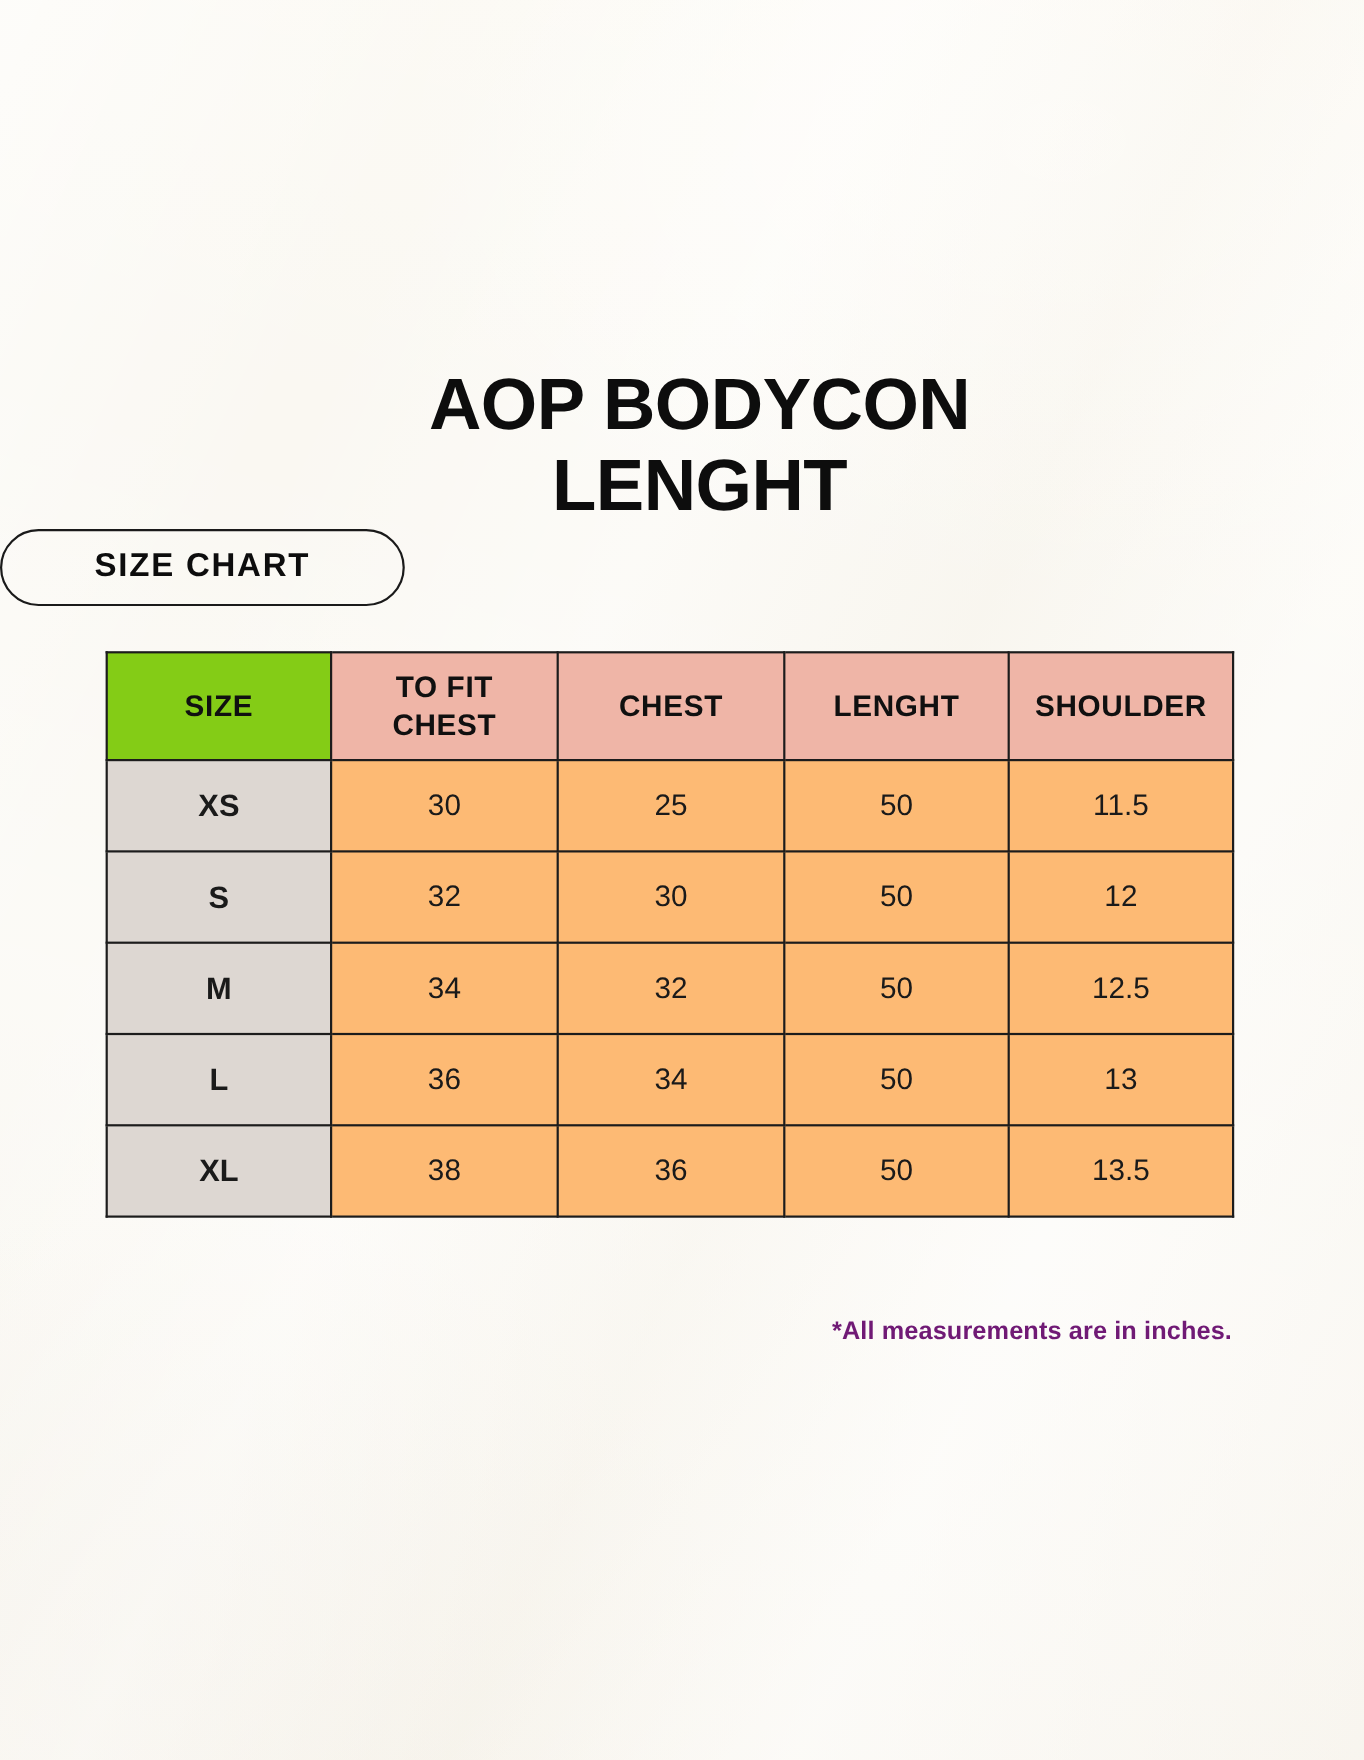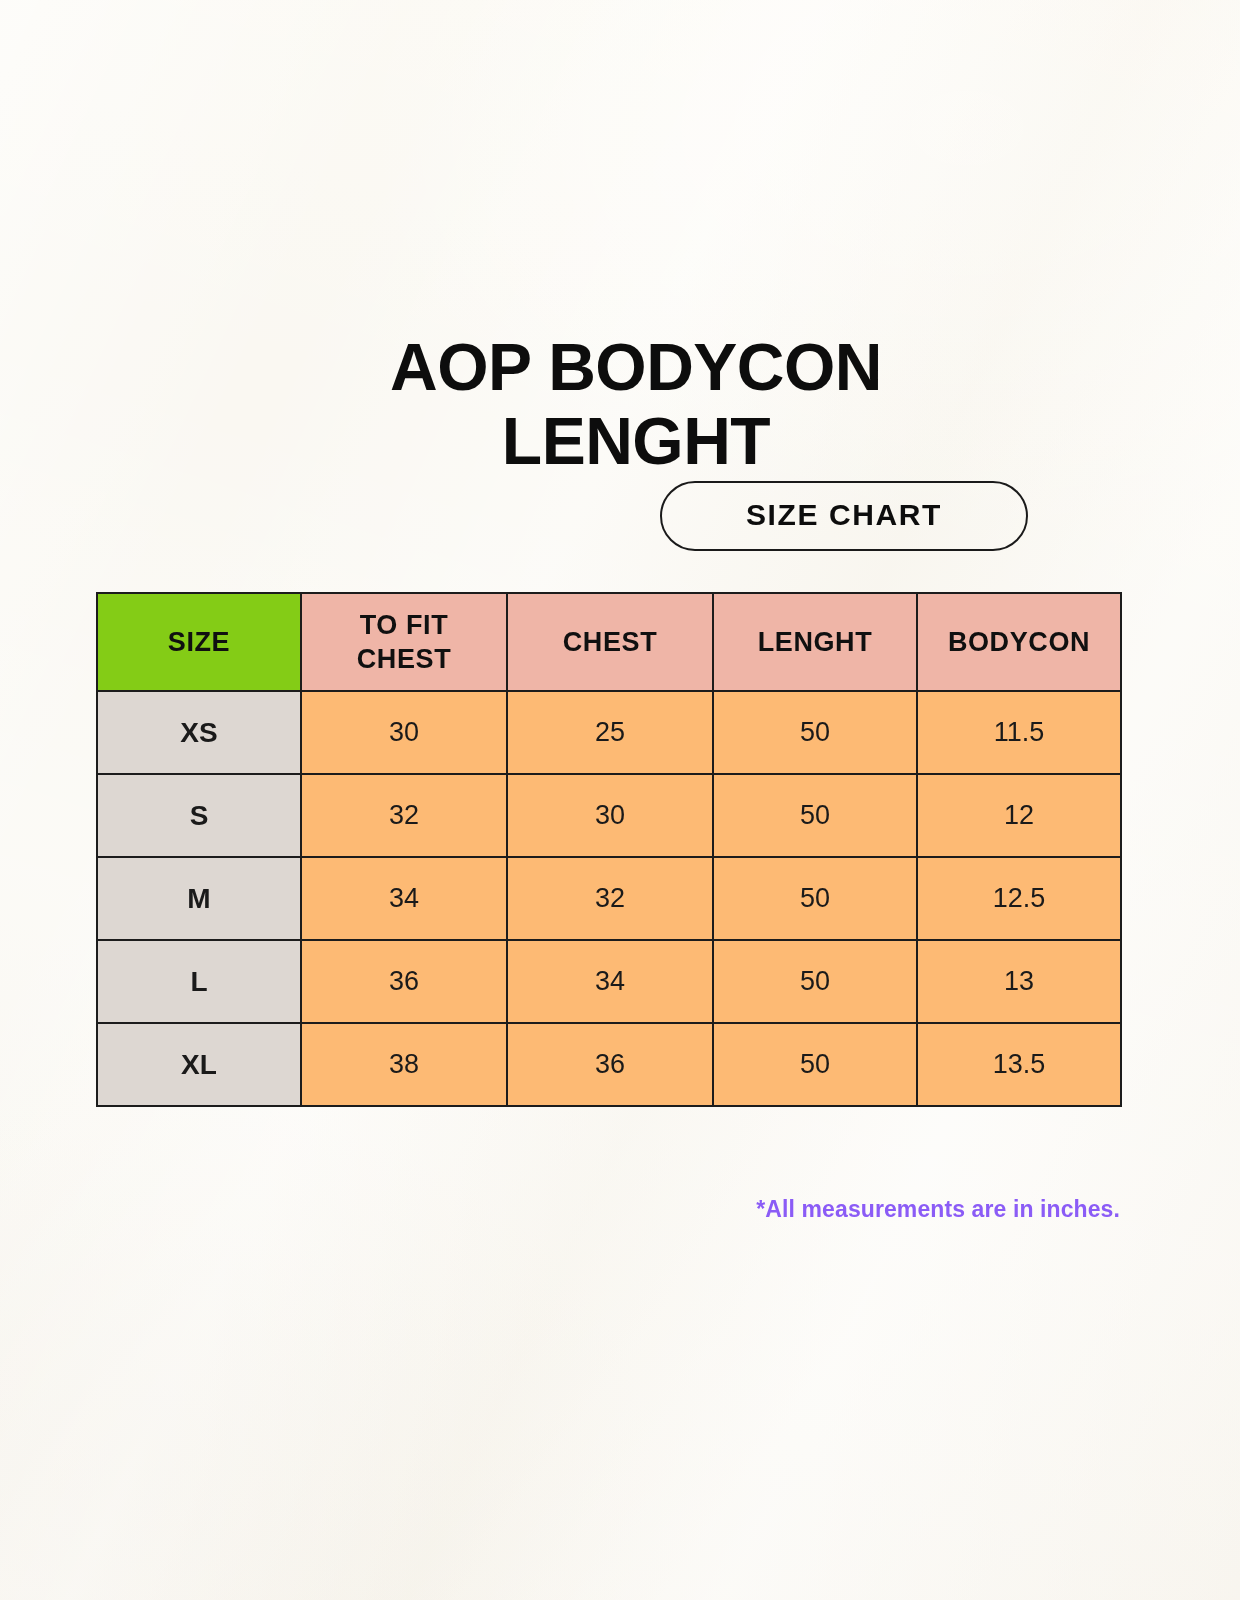--- a/index.html
+++ b/index.html
@@ -46,21 +46,21 @@
     letter-spacing: -0.5px;
     color: #0d0d0d;
   }
 
   .badge-wrap {
     position: absolute;
     top: 481px;
     left: 0;
     width: 1028px;
     display: flex;
-    justify-content: flex-end;
+    justify-content: flex-start;
   }
   .badge {
     border: 2.5px solid #1a1a1a;
     border-radius: 40px;
     padding: 15px 84px 17px;
     font-size: 30px;
     font-weight: 700;
     letter-spacing: 1.6px;
     color: #0d0d0d;
     background: transparent;
@@ -120,21 +120,21 @@
 
   .footnote {
     position: absolute;
     top: 1196px;
     left: 96px;
     width: 1024px;
     text-align: right;
     font-size: 23px;
     font-weight: 700;
     letter-spacing: 0.1px;
-    color: #8b5cf6;
+    color: #701a75;
   }
 </style>
 </head>
 <body>
 
 <div class="page">
 
   <div class="texture"></div>
 
   <h1 class="title">
@@ -157,21 +157,21 @@
       </colgroup>
       <thead>
         <tr>
           <th class="size-head">SIZE</th>
           <th>
             <span>TO FIT</span><br>
             <span>CHEST</span>
           </th>
           <th>CHEST</th>
           <th>LENGHT</th>
-          <th>BODYCON</th>
+          <th>SHOULDER</th>
         </tr>
       </thead>
       <tbody>
         <tr>
           <td class="size-cell">XS</td>
           <td>30</td>
           <td>25</td>
           <td>50</td>
           <td>11.5</td>
         </tr>

